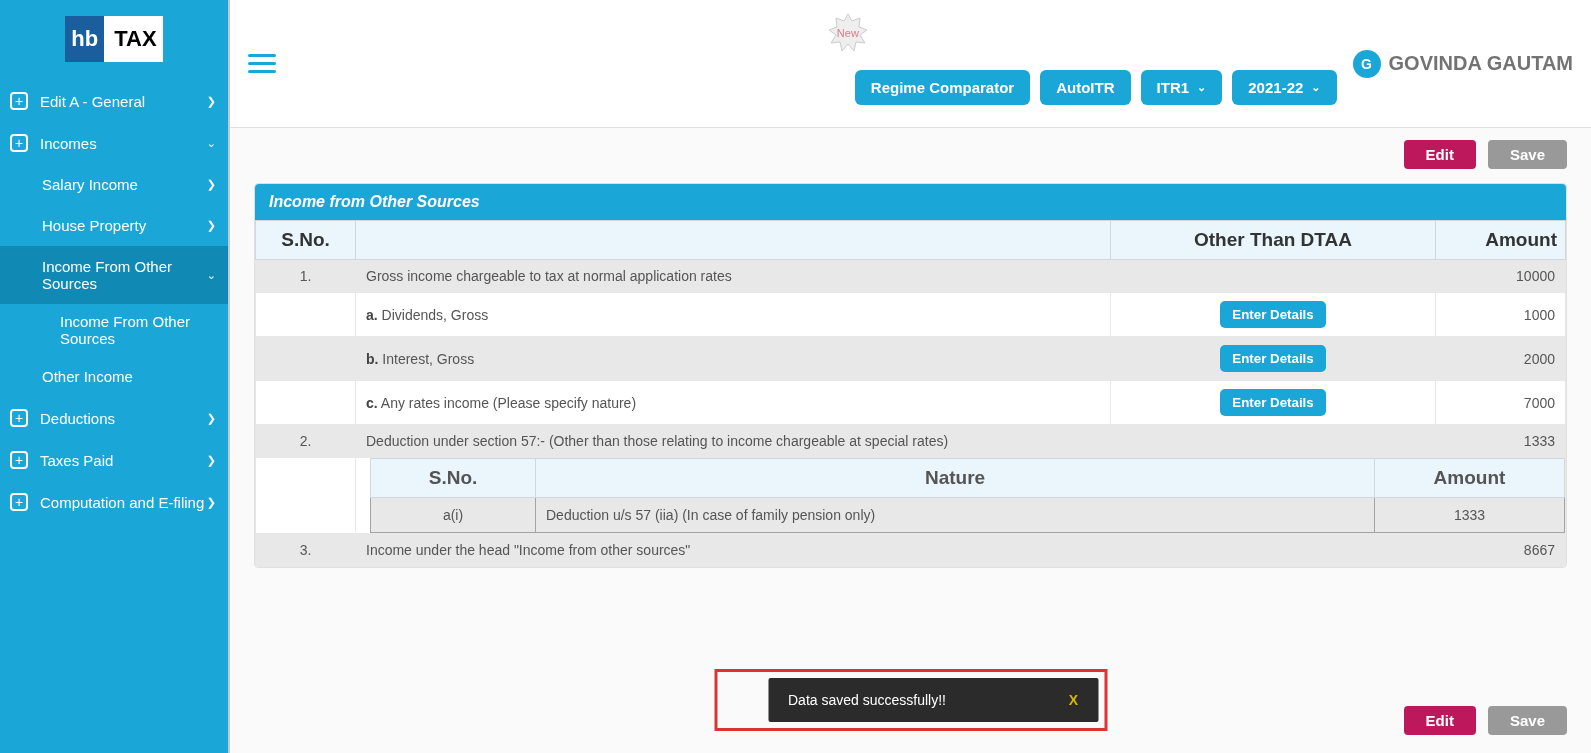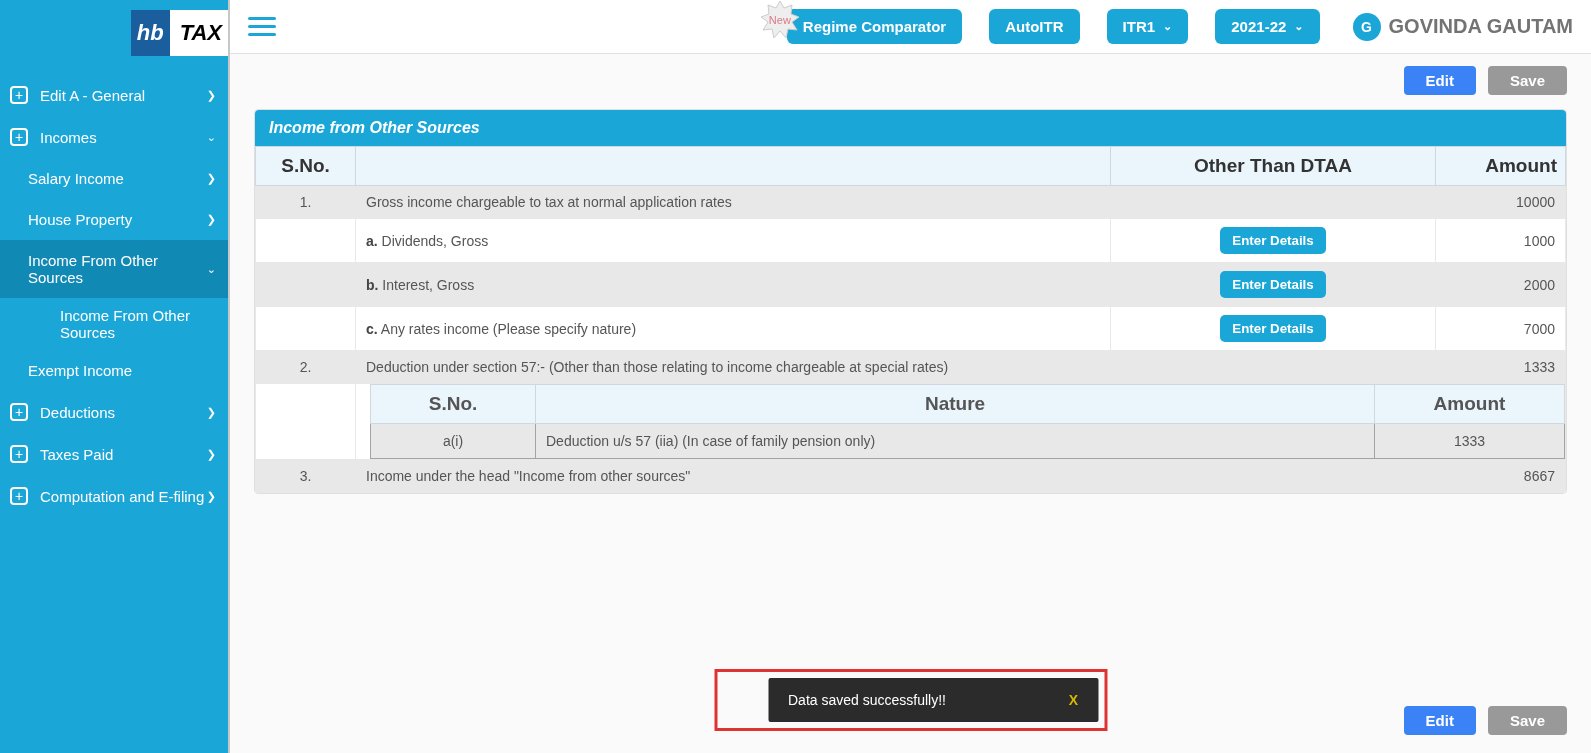--- a/index.html
+++ b/index.html
@@ -2,59 +2,59 @@
 <html><head>
   <meta charset="utf-8">
   <style>
     * { box-sizing: border-box; margin: 0; padding: 0; }
     body { font-family: 'Segoe UI', Arial, sans-serif; font-size: 14px; color: #333; background: #fff; }
     
     .app { display: flex; width: 1591px; height: 753px; }
     
     
     .sidebar { width: 228px; background: #1ba6d8; color: #fff; flex-shrink: 0; }
-    .logo { display: flex; justify-content: flex-end; padding: 10px 0 18px 0; font-style: italic; }
+    .logo { display: flex; justify-content: center; padding: 16px 0 18px 0; }
     .logo-box { display: flex; align-items: center; }
     .logo-hb { background: #1b5e9e; color: #fff; font-weight: bold; padding: 10px 6px; font-size: 22px; }
     .logo-tax { background: #fff; color: #000; font-weight: bold; padding: 10px 6px 10px 10px; font-size: 22px; }
     
     .nav-item { display: flex; align-items: center; padding: 12px 12px 12px 10px; cursor: pointer; font-size: 15px; }
     .nav-item .plus-icon { width: 18px; height: 18px; border: 2px solid #fff; border-radius: 4px; display: flex; align-items: center; justify-content: center; margin-right: 12px; font-size: 14px; line-height: 1; flex-shrink: 0; }
     .nav-item .spacer { flex: 1; }
     .nav-item .chevron { font-size: 11px; }
-    .nav-sub { padding: 12px 12px 12px 28px; display: flex; align-items: center; font-size: 15px; cursor: pointer; }
+    .nav-sub { padding: 12px 12px 12px 42px; display: flex; align-items: center; font-size: 15px; cursor: pointer; }
     .nav-sub.active { background: #1189b5; }
     .nav-sub .spacer { flex: 1; }
     .nav-sub .chevron { font-size: 11px; }
     .nav-subsub { padding: 9px 12px 9px 60px; font-size: 15px; cursor: pointer; }
     
     
     .main { flex: 1; display: flex; flex-direction: column; border-left: 2px solid #c7c7c7; }
     
     
-    .topbar { display: flex; align-items: center; padding: 9px 18px; border-bottom: 1px solid #e0e0e0; gap: 17px; }
+    .topbar { display: flex; align-items: center; padding: 22px 18px; border-bottom: 1px solid #e0e0e0; }
     .hamburger { width: 28px; cursor: pointer; }
     .hamburger div { height: 3px; background: #1ba6d8; margin: 5px 0; border-radius: 2px; }
     .topbar-spacer { flex: 1; }
     .btn { border: none; border-radius: 6px; padding: 9px 16px; font-size: 15px; font-weight: 600; cursor: pointer; color: #fff; display: inline-flex; align-items: center; gap: 8px; }
-    .btn-blue { background: #1ba6d8; }
+    .btn-blue { background: #1ba6d8; margin-top: 48px; }
     .btn-blue .chev { font-size: 11px; }
     .new-badge-wrap { position: relative; }
     .new-badge { position: absolute; left: -28px; top: -10px; width: 42px; height: 42px; display: flex; align-items: center; justify-content: center; color: #d97a8a; font-size: 11px; font-weight: 500; }
     .new-badge svg { position: absolute; top: 0; left: 0; }
     .new-badge span { position: relative; z-index: 1; }
     .topbar > .btn, .topbar > .new-badge-wrap { margin-left: 10px; }
     .user { display: flex; align-items: center; gap: 8px; margin-left: 16px; cursor: pointer; }
     .user-avatar { width: 28px; height: 28px; border-radius: 50%; background: #1ba6d8; color: #fff; display: flex; align-items: center; justify-content: center; font-weight: bold; }
     .user-name { color: #737373; font-weight: bold; font-size: 20px; }
     
     
     .content { flex: 1; padding: 12px 24px 18px 24px; background: #fafafa; position: relative; overflow: hidden; display: flex; flex-direction: column; }
     .action-row { display: flex; justify-content: flex-end; gap: 12px; margin-bottom: 14px; }
-    .btn-green { background: #3b82f6; padding: 4px 22px; border-radius: 4px; }
+    .btn-green { background: #be185d; padding: 4px 22px; border-radius: 4px; }
     .btn-gray { background: #999; padding: 6px 22px; border-radius: 4px; }
     
     .panel { background: #fff; border: 1px solid #e0e0e0; border-radius: 4px; }
     .panel-header { background: #1ba6d8; color: #fff; padding: 9px 14px; font-weight: bold; font-style: italic; font-size: 16px; border-radius: 4px 4px 0 0; }
     
     table { width: 100%; border-collapse: collapse; }
     thead th { background: #eaf5fc; border: 1px solid #d0d7de; padding: 8px; font-weight: bold; font-size: 19px; text-align: center; }
     tbody td { border: 1px solid #e8e8e8; padding: 8px 10px; font-size: 14px; color: #555; }
     .col-sno { width: 100px; text-align: center; }
     .col-desc { }
@@ -118,21 +118,21 @@
     </div>
     <div class="nav-sub active">
       <span>Income From Other Sources</span>
       <span class="spacer"></span>
       <span class="chevron">⌄</span>
     </div>
     <div class="nav-subsub">
       <span>Income From Other Sources</span>
     </div>
     <div class="nav-sub">
-      <span>Exempt Income</span>
+      <span>Other Income</span>
     </div>
 
     <div class="nav-item">
       <span class="plus-icon">+</span>
       <span>Deductions</span>
       <span class="spacer"></span>
       <span class="chevron">❯</span>
     </div>
     <div class="nav-item">
       <span class="plus-icon">+</span>

